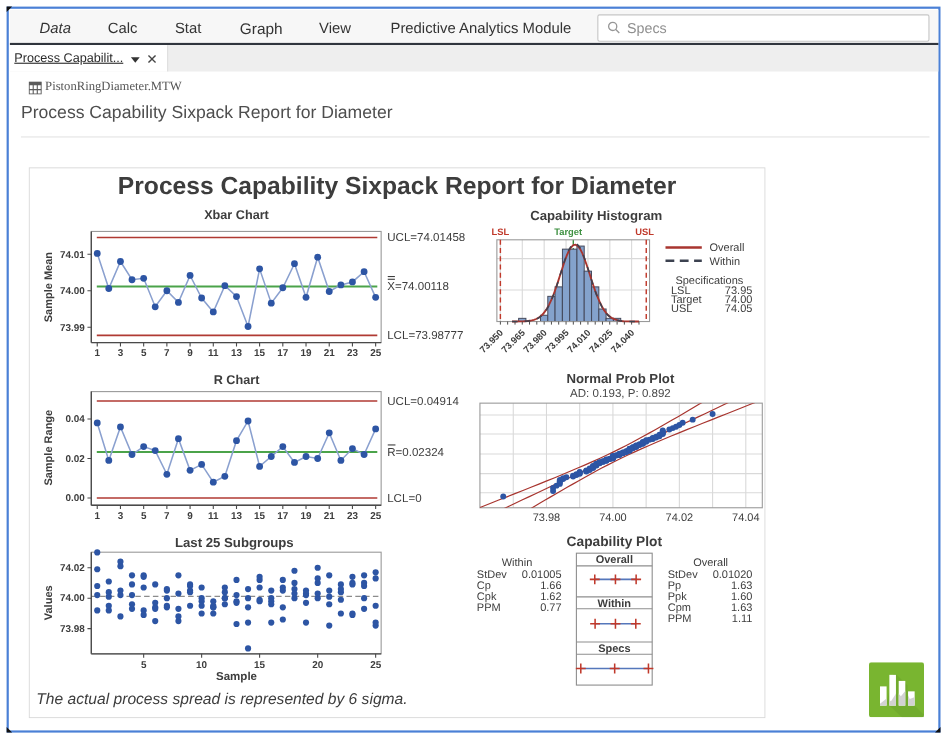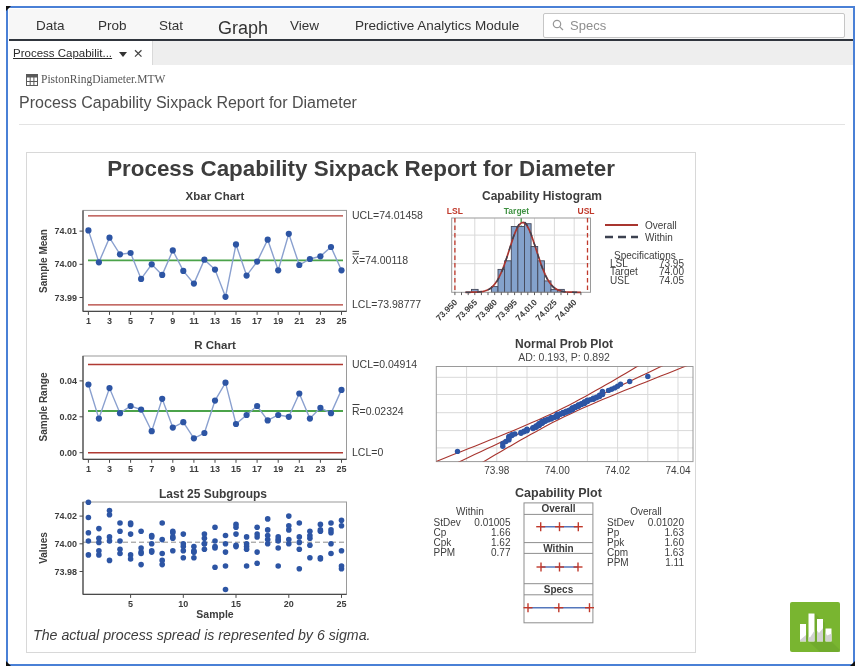--- a/index.html
+++ b/index.html
@@ -2,24 +2,24 @@
 <html><head><meta charset="utf-8"><style>
 * { margin:0; padding:0; box-sizing:border-box; }
 html,body { width:860px; height:671px; background:#fff; font-family:"Liberation Sans",sans-serif; overflow:hidden; }
 .abs { position:absolute; }
 </style></head>
 <body>
 <div class="abs" style="left:6px;top:6px;width:849px;height:660px;border:2.6px solid #4a80d6;background:#fff;"></div>
 
 <div class="abs" style="left:8.5px;top:8.5px;width:844px;height:30.5px;background:#f7f7f7;"></div>
 <div class="abs" style="left:8.5px;top:39px;width:844px;height:2px;background:#30353d;"></div>
-<div class="abs" style="left:36px;top:17.5px;font-size:13.5px;color:#333;">Data</div>
-<div class="abs" style="left:98px;top:17.5px;font-size:13.5px;color:#333;">Prob</div>
+<div class="abs" style="left:36px;top:17.5px;font-size:13.5px;color:#333;font-style:italic;">Data</div>
+<div class="abs" style="left:98px;top:17.5px;font-size:13.5px;color:#333;">Calc</div>
 <div class="abs" style="left:159px;top:17.5px;font-size:13.5px;color:#333;text-align:center;">Stat</div>
-<div class="abs" style="left:218px;top:17.5px;font-size:18px;color:#333;">Graph</div>
+<div class="abs" style="left:218px;top:17.5px;font-size:14px;color:#333;">Graph</div>
 <div class="abs" style="left:290px;top:17.5px;font-size:13.5px;color:#333;">View</div>
 <div class="abs" style="left:355px;top:17.5px;font-size:13.5px;color:#333;text-align:center;">Predictive Analytics Module</div>
 
 <div class="abs" style="left:543px;top:13px;width:302px;height:24.5px;background:#fff;border:1px solid #c6c6c6;border-radius:2px;"></div>
 <svg class="abs" style="left:552px;top:19px;" width="12" height="12" viewBox="0 0 12 12">
     <circle cx="5" cy="5" r="3.7" fill="none" stroke="#979797" stroke-width="1.2"></circle>
     <line x1="7.8" y1="7.8" x2="11" y2="11" stroke="#979797" stroke-width="1.2"></line>
   </svg>
 <div class="abs" style="left:570px;top:18px;font-size:13px;color:#8f8f8f;">Specs</div>
 

